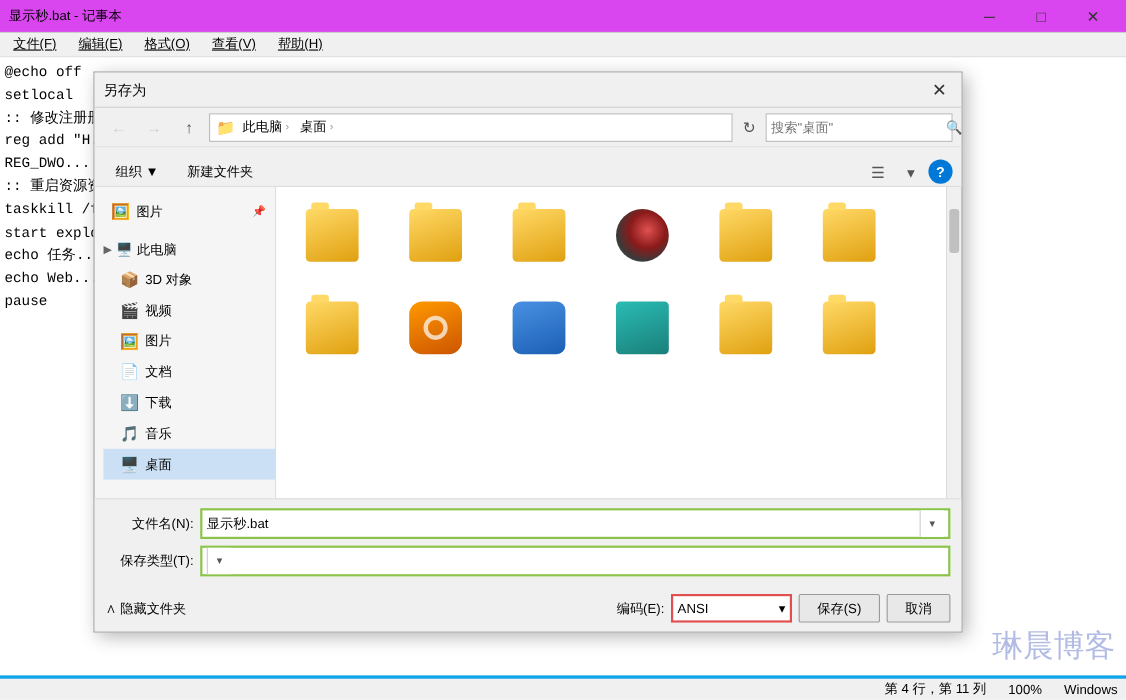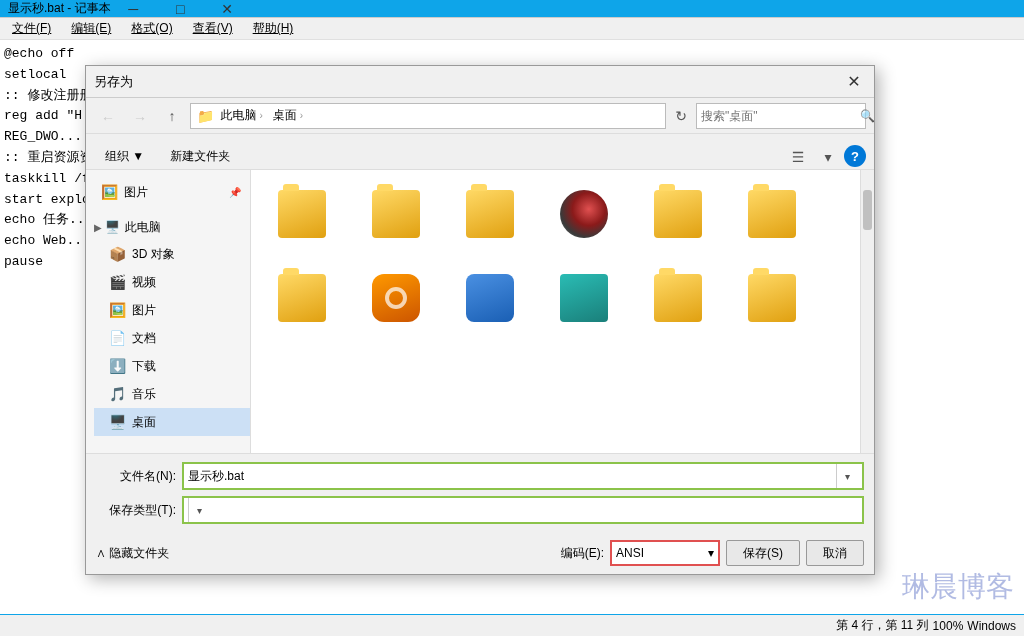--- a/index.html
+++ b/index.html
@@ -18,25 +18,26 @@
       position: absolute;
       top: 0; left: 0;
       width: 1024px;
       height: 636px;
       background: #fff;
       display: flex;
       flex-direction: column;
     }
 
     .notepad-titlebar {
-      height: 18px;
-      background: #0ea5e9;
+      height: 30px;
+      background: #d946ef;
       border-bottom: 1px solid #ccc;
       display: flex;
       align-items: center;
+      justify-content: space-between;
       padding: 0 8px;
       font-size: 12px;
     }
 
     .titlebar-title {
       font-size: 12px;
       color: #000;
     }
 
     .titlebar-controls {
@@ -81,28 +82,28 @@
       font-family: 'Courier New', monospace;
       font-size: 13px;
       color: #000;
       line-height: 1.6;
       overflow: hidden;
     }
 
     .notepad-status {
       height: 22px;
       background: #f0f0f0;
-      border-top: 1px solid #0ea5e9;
+      border-top: 3px solid #0ea5e9;
       display: flex;
       align-items: center;
       justify-content: flex-end;
       padding: 0 8px;
       font-size: 12px;
       color: #000;
-      gap: 4px;
+      gap: 20px;
     }
 
     .watermark {
       position: absolute;
       bottom: 30px;
       right: 10px;
       font-size: 28px;
       font-weight: normal;
       color: rgba(100, 120, 200, 0.5);
       font-family: 'Microsoft YaHei', Arial, sans-serif;

